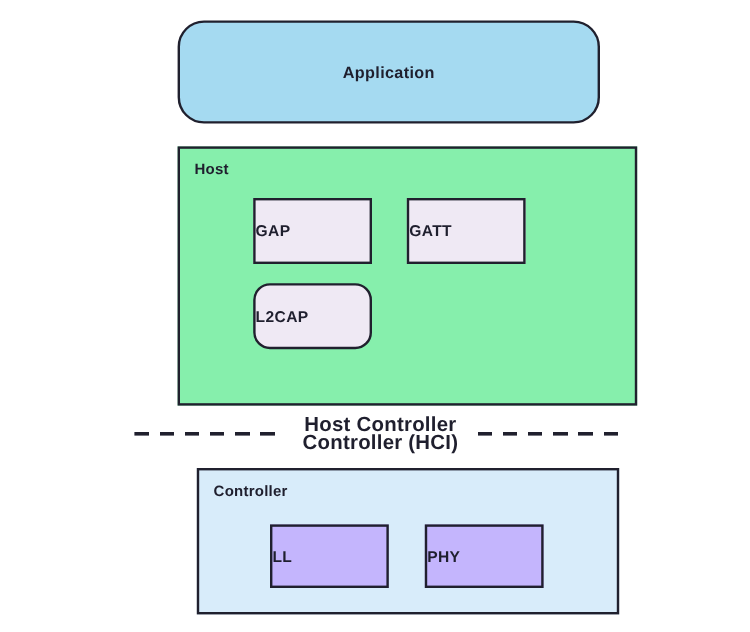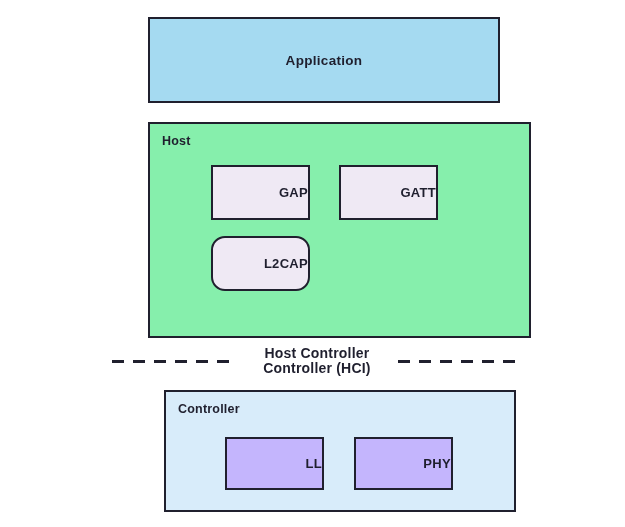--- a/index.html
+++ b/index.html
@@ -17,21 +17,21 @@
     color: #1f1f2e;
   }
   .box {
     position: absolute;
     border: 2px solid #20202e;
     box-sizing: border-box;
   }
   .application {
     left: 148px; top: 17px; width: 352px; height: 86px;
     background: #a5daf1;
-    display: flex; align-items: center; justify-content: center;
+    display: flex; align-items: center; justify-content: center; border-radius: 22px;
   }
   .host {
     left: 148px; top: 122px; width: 383px; height: 216px;
     background: #86efac;
   }
   .controller {
     left: 148px; top: 390px; width: 352px; height: 122px;
     background: #d8ecfa;
     margin-left: 16px;
   }
@@ -44,21 +44,21 @@
     position: absolute;
     left: 12px; top: 10px;
     font-size: 12.5px;
     font-weight: 700;
     letter-spacing: 0.2px;
   }
   .inner {
     position: absolute;
     border: 2px solid #20202e;
     box-sizing: border-box;
-    display: flex; align-items: center; justify-content: flex-end;
+    display: flex; align-items: center; justify-content: flex-start;
     font-size: 13px;
     font-weight: 700;
     letter-spacing: 0.3px;
   }
   .host .inner { background: #efe9f4; width: 99px; height: 55px; }
   .inner.gap   { left: 61px;  top: 41px; }
   .inner.gatt  { left: 189px; top: 41px; }
   .inner.l2cap { left: 61px;  top: 112px; border-radius: 14px; }
   .inner.att   { left: 189px; top: 112px; }
   .controller .inner { background: #c4b5fd; width: 99px; height: 53px; }
@@ -71,21 +71,21 @@
     align-items: center;
   }
   .hci-dash {
     flex: 1;
     height: 3px;
     background: repeating-linear-gradient(90deg, #20202e 0 12px, transparent 12px 21px);
   }
   .hci-label {
     width: 150px;
     text-align: center;
-    font-size: 14px;
+    font-size: 17px;
     font-weight: 700;
     line-height: 15px;
     letter-spacing: 0.2px;
     padding: 0 6px;
   }
 </style>
 </head>
 <body>
 
 <div class="canvas">

